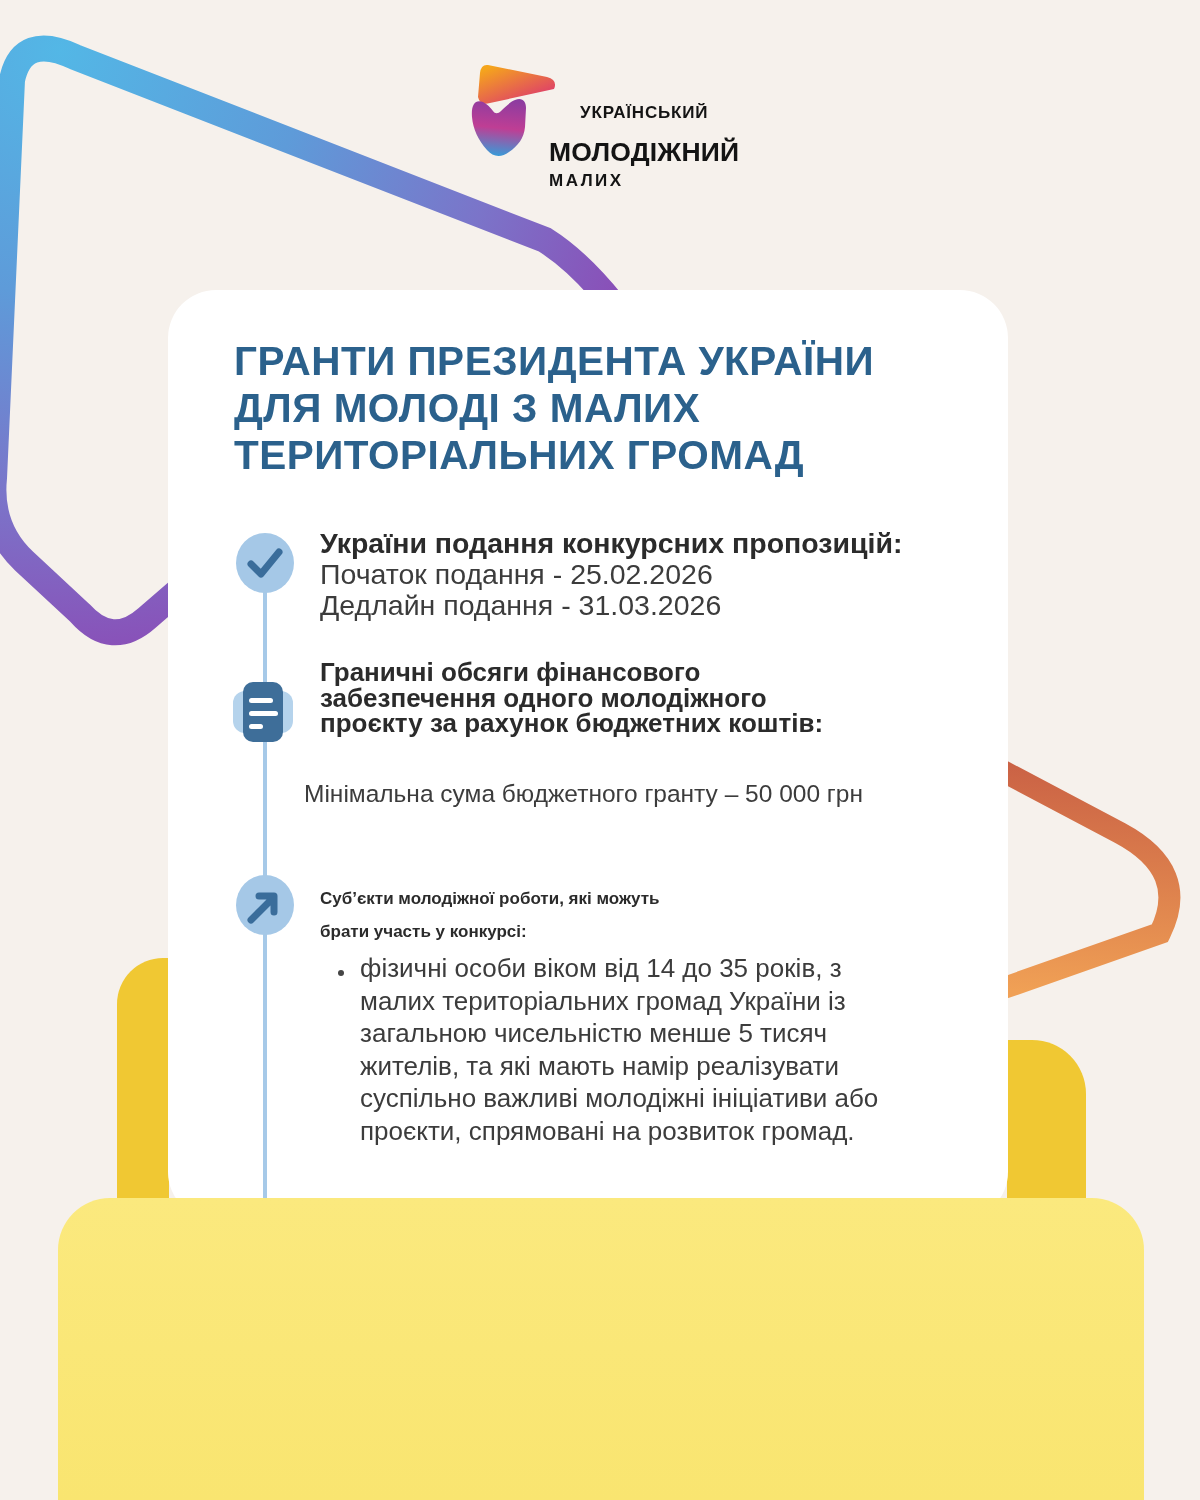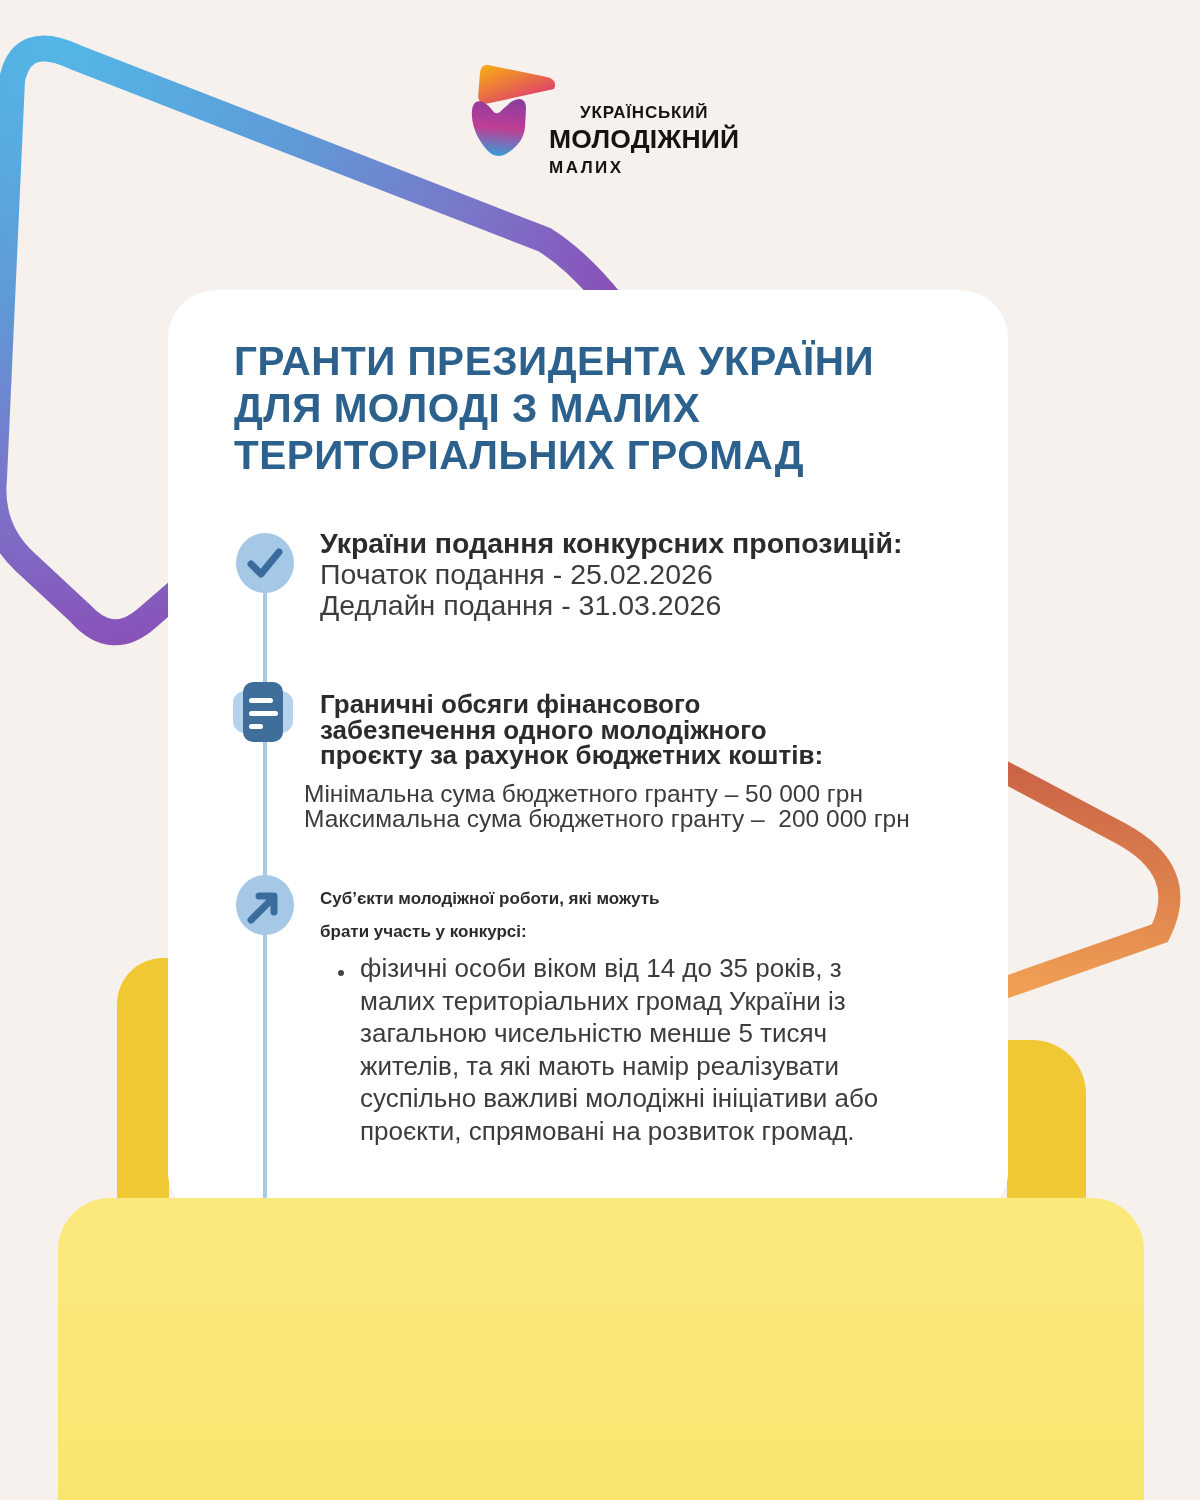--- a/index.html
+++ b/index.html
@@ -45,30 +45,30 @@
   #doc-base{position:absolute;left:65px;top:401px;width:60px;height:42px;border-radius:12px;background:#B5D3EC;}
   #doc-rect{position:absolute;left:75px;top:392px;width:40px;height:60px;border-radius:10px;background:#3E6E99;}
   .doc-bar{position:absolute;height:5px;border-radius:2.5px;background:#FFFFFF;left:81px;}
   #doc-bar-1{top:408px;width:24px;}
   #doc-bar-2{top:421px;width:29px;}
   #doc-bar-3{top:434px;width:14px;}
   
   .sec-heading{font-weight:700;color:#2B2B2B;}
   .sec-body{font-weight:400;color:#3C3C3C;}
   #sec1{position:absolute;left:152px;top:238px;width:650px;font-size:28.5px;line-height:31px;}
-  #sec2-heading{position:absolute;left:152px;top:402px;width:600px;font-size:26px;line-height:25.5px;white-space:pre-line;}
+  #sec2-heading{position:absolute;left:152px;top:370px;width:600px;font-size:26px;line-height:25.5px;white-space:pre-line;}
   #sec2-amounts{position:absolute;left:136px;top:492px;width:680px;font-size:24.5px;line-height:24.5px;}
   #sec3-heading{position:absolute;left:152px;top:592px;width:620px;font-size:17px;line-height:33px;white-space:pre-line;}
   #bullet-dot{position:absolute;left:170px;top:680px;width:6px;height:6px;border-radius:50%;background:#454545;}
   #bullet-text{position:absolute;left:192px;top:662px;width:640px;font-size:26px;line-height:32.5px;white-space:pre-line;}
   
   #logo{position:absolute;left:460px;top:55px;z-index:5;display:flex;}
   #logo-text{position:absolute;left:89px;top:48px;color:#141414;white-space:nowrap;}
   #logo-line1{font-size:17px;font-weight:700;letter-spacing:.8px;text-align:center;}
-  #logo-line2{font-size:26.5px;font-weight:700;letter-spacing:.2px;margin-top:1px;}
+  #logo-line2{font-size:26.5px;font-weight:700;letter-spacing:.2px;margin-top:14px;}
   #logo-line3{font-size:17px;font-weight:700;letter-spacing:2.5px;margin-top:3px;}
 </style>
 </head>
 <body>
 
 <div id="canvas">
 
   <svg id="decor-svg" width="1200" height="1500" viewBox="0 0 1200 1500">
     <defs>
       <radialGradient id="gBlue" gradientUnits="userSpaceOnUse" cx="60" cy="50" r="820">
@@ -113,21 +113,20 @@
     <div id="doc-rect"></div>
     <div id="doc-bar-1" class="doc-bar"></div>
     <div id="doc-bar-2" class="doc-bar"></div>
     <div id="doc-bar-3" class="doc-bar"></div>
 
     <div id="sec2-heading" class="sec-heading">Граничні обсяги фінансового
 забезпечення одного молодіжного
 проєкту за рахунок бюджетних коштів:</div>
     <div id="sec2-amounts">
       <div class="sec-body">Мінімальна сума бюджетного гранту – 50 000 грн</div>
-      <div class="sec-body">Максимальна сума бюджетного гранту – &nbsp;200 000 грн</div>
     </div>
 
     <div id="circle-arrow" class="tl-circle">
       <svg width="58" height="60" viewBox="0 0 58 60">
         <path d="M 15,45 L 36,24 M 23,21 L 38,21 L 38,37" fill="none" stroke="#3A6D9B" stroke-width="7" stroke-linecap="round" stroke-linejoin="round"></path>
       </svg>
     </div>
     <div id="sec3-heading" class="sec-heading">Суб’єкти молодіжної роботи, які можуть
 брати участь у конкурсі:</div>
     <div id="bullet-dot"></div>

